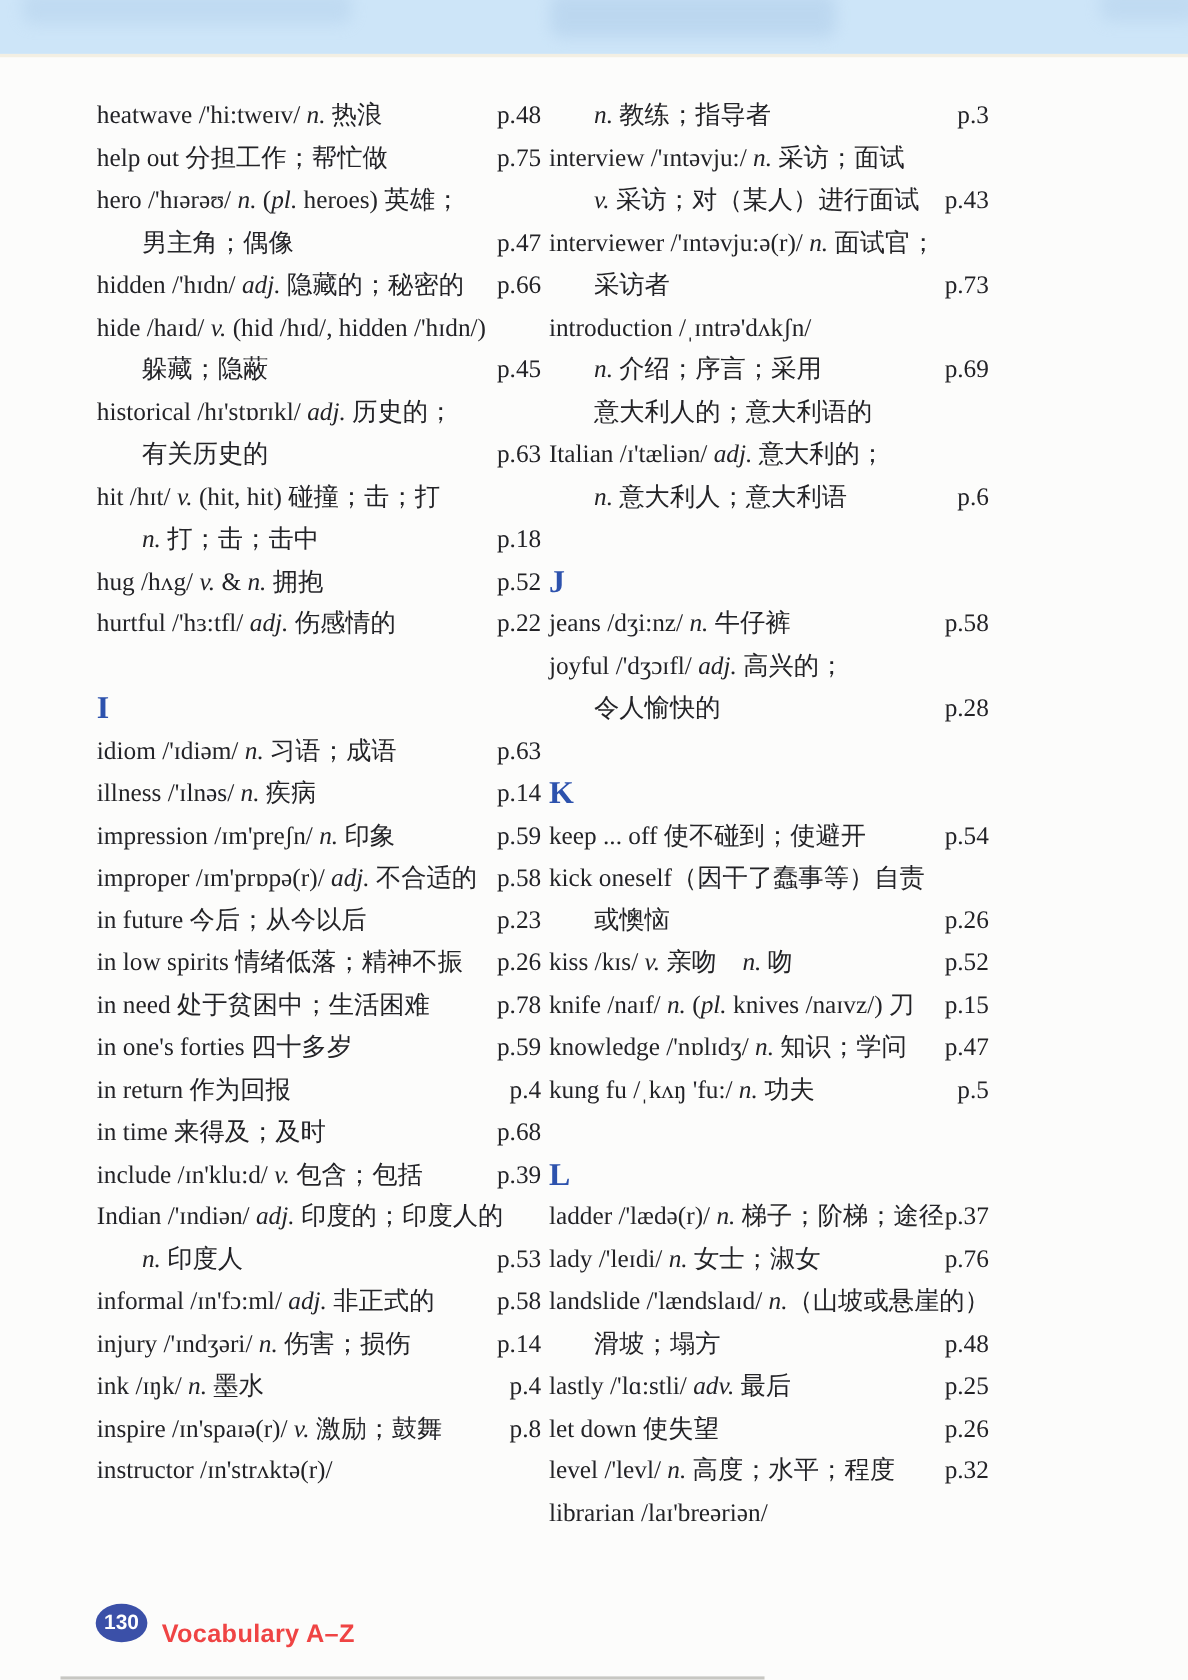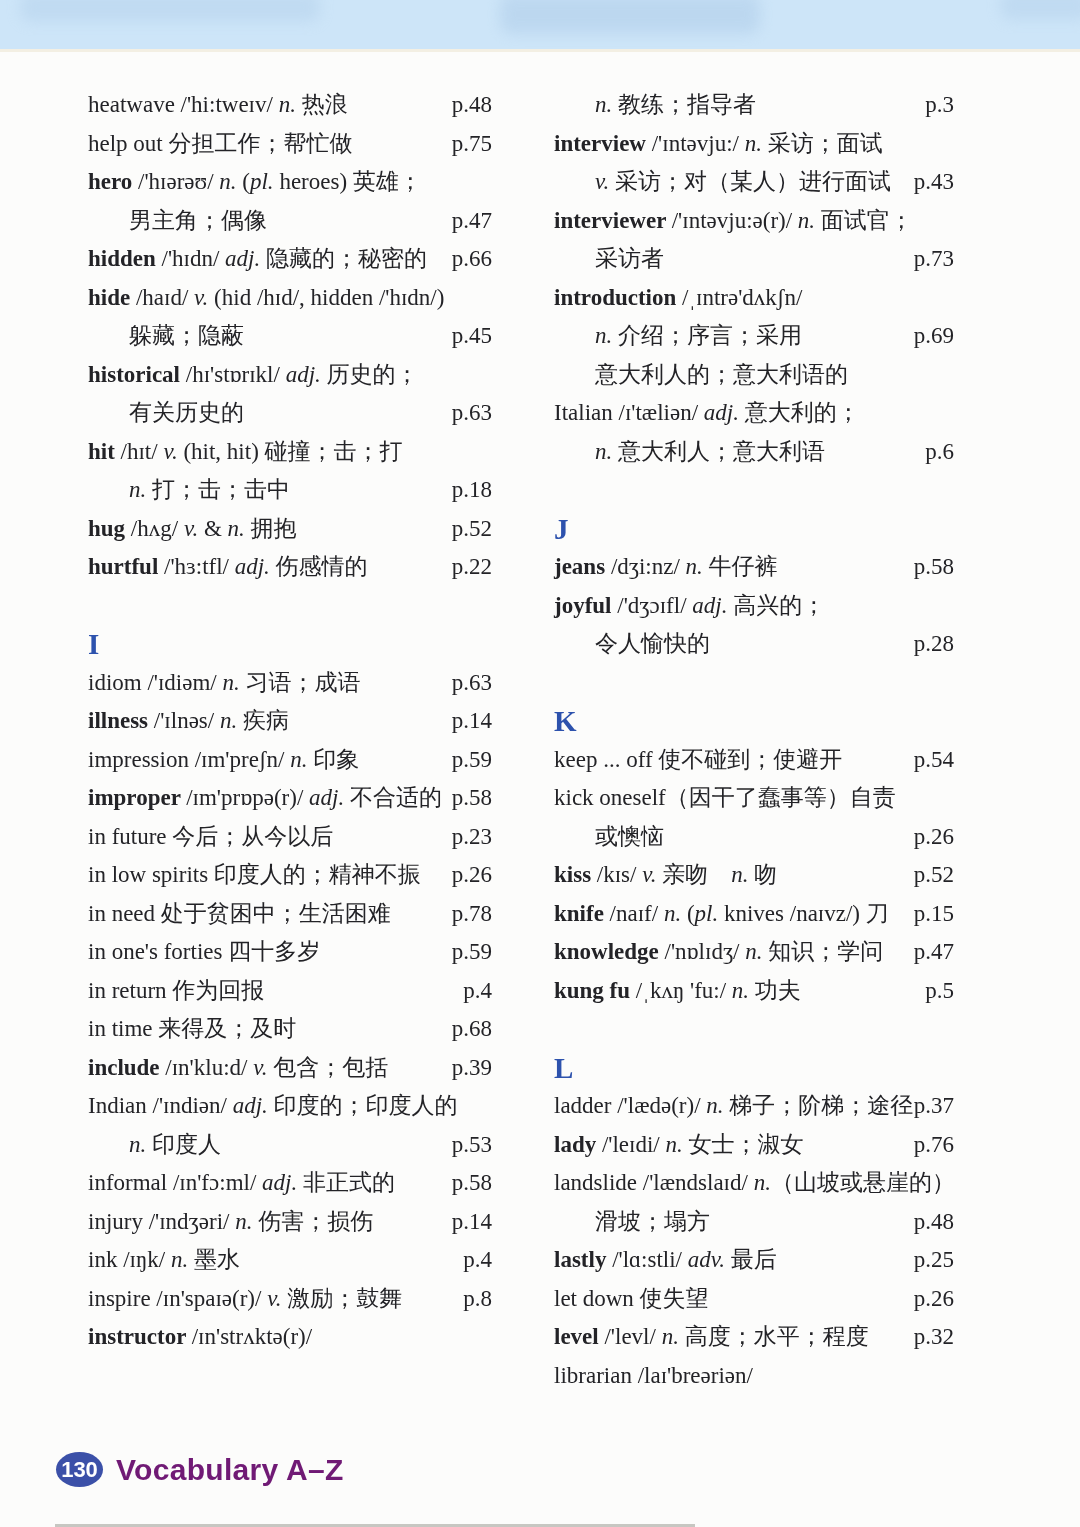--- a/index.html
+++ b/index.html
@@ -13,45 +13,45 @@
   .band{position:absolute;top:0;left:0;width:1080px;height:49px;background:#cde5f8;overflow:hidden;}
   .band .smudge{position:absolute;background:#a9c8e6;opacity:.35;filter:blur(7px);border-radius:10px;}
   .band .sm1{left:20px;top:-8px;width:300px;height:30px;}
   .band .sm2{left:500px;top:-6px;width:260px;height:40px;opacity:.45;}
   .band .sm3{left:1000px;top:-10px;width:90px;height:30px;}
   .band-edge{position:absolute;top:49px;left:0;width:1080px;height:3px;background:#efead9;opacity:.7;}
 
   
   .col{position:absolute;top:86px;}
   .col-left{left:88px;width:404px;text-align:right;}
-  .col-right{left:554px;width:400px;}
+  .col-right{left:499px;width:400px;}
   .row{height:38.5px;display:flex;align-items:center;font-size:23px;line-height:38.5px;}
   .content{white-space:pre;flex:0 1 auto;min-width:0;}
   .fill{flex:1 1 6px;min-width:6px;}
   .pg{flex:0 0 auto;white-space:pre;}
   .ind .content{padding-left:41px;}
-  .s-b{font-weight:bold;}
+  .s-b{font-weight:normal;}
   .s-i{font-style:italic;}
   .section .letter{
     font-size:29px;font-weight:bold;color:#2d52ad;
     font-family:"Liberation Serif","DejaVu Serif",serif;
   }
 
   
   .footer{position:absolute;left:56px;top:1452px;display:flex;align-items:center;gap:13px;}
   .badge{
     display:inline-flex;align-items:center;justify-content:center;
     width:47px;height:35px;border-radius:50%;
     background:#3b50a8;color:#ffffff;
     font-family:"Liberation Sans","DejaVu Sans",sans-serif;
-    font-weight:bold;font-size:22px;
+    font-weight:bold;font-size:19px;margin-left:31px;
   }
   .footer-title{
-    color:#701a75;font-family:"Liberation Sans","DejaVu Sans",sans-serif;
-    font-weight:bold;font-size:30px;letter-spacing:.3px;
+    color:#ef4444;font-family:"Liberation Sans","DejaVu Sans",sans-serif;
+    font-weight:bold;font-size:23px;letter-spacing:.3px;margin-top:20px;
   }
 
   
   .bottom-edge{position:absolute;bottom:0;left:55px;width:640px;height:3px;background:#b9b9b4;opacity:.8;}
 </style>
 </head>
 <body>
 
 <div class="band">
   <div class="smudge sm1"></div>
@@ -145,21 +145,21 @@
       <span class="content"><span class="s-b">improper </span><span class="s-r">/ɪm'prɒpə(r)/ </span><span class="s-i">adj.</span><span class="s-r"> 不合适的</span></span>
       <span class="fill"></span>
       <span class="pg">p.58</span>
     </div>
     <div class="row">
       <span class="content"><span class="s-r">in future 今后；从今以后</span></span>
       <span class="fill"></span>
       <span class="pg">p.23</span>
     </div>
     <div class="row">
-      <span class="content"><span class="s-r">in low spirits 印度人的；精神不振</span></span>
+      <span class="content"><span class="s-r">in low spirits 情绪低落；精神不振</span></span>
       <span class="fill"></span>
       <span class="pg">p.26</span>
     </div>
     <div class="row">
       <span class="content"><span class="s-r">in need 处于贫困中；生活困难</span></span>
       <span class="fill"></span>
       <span class="pg">p.78</span>
     </div>
     <div class="row">
       <span class="content"><span class="s-r">in one's forties 四十多岁</span></span>

